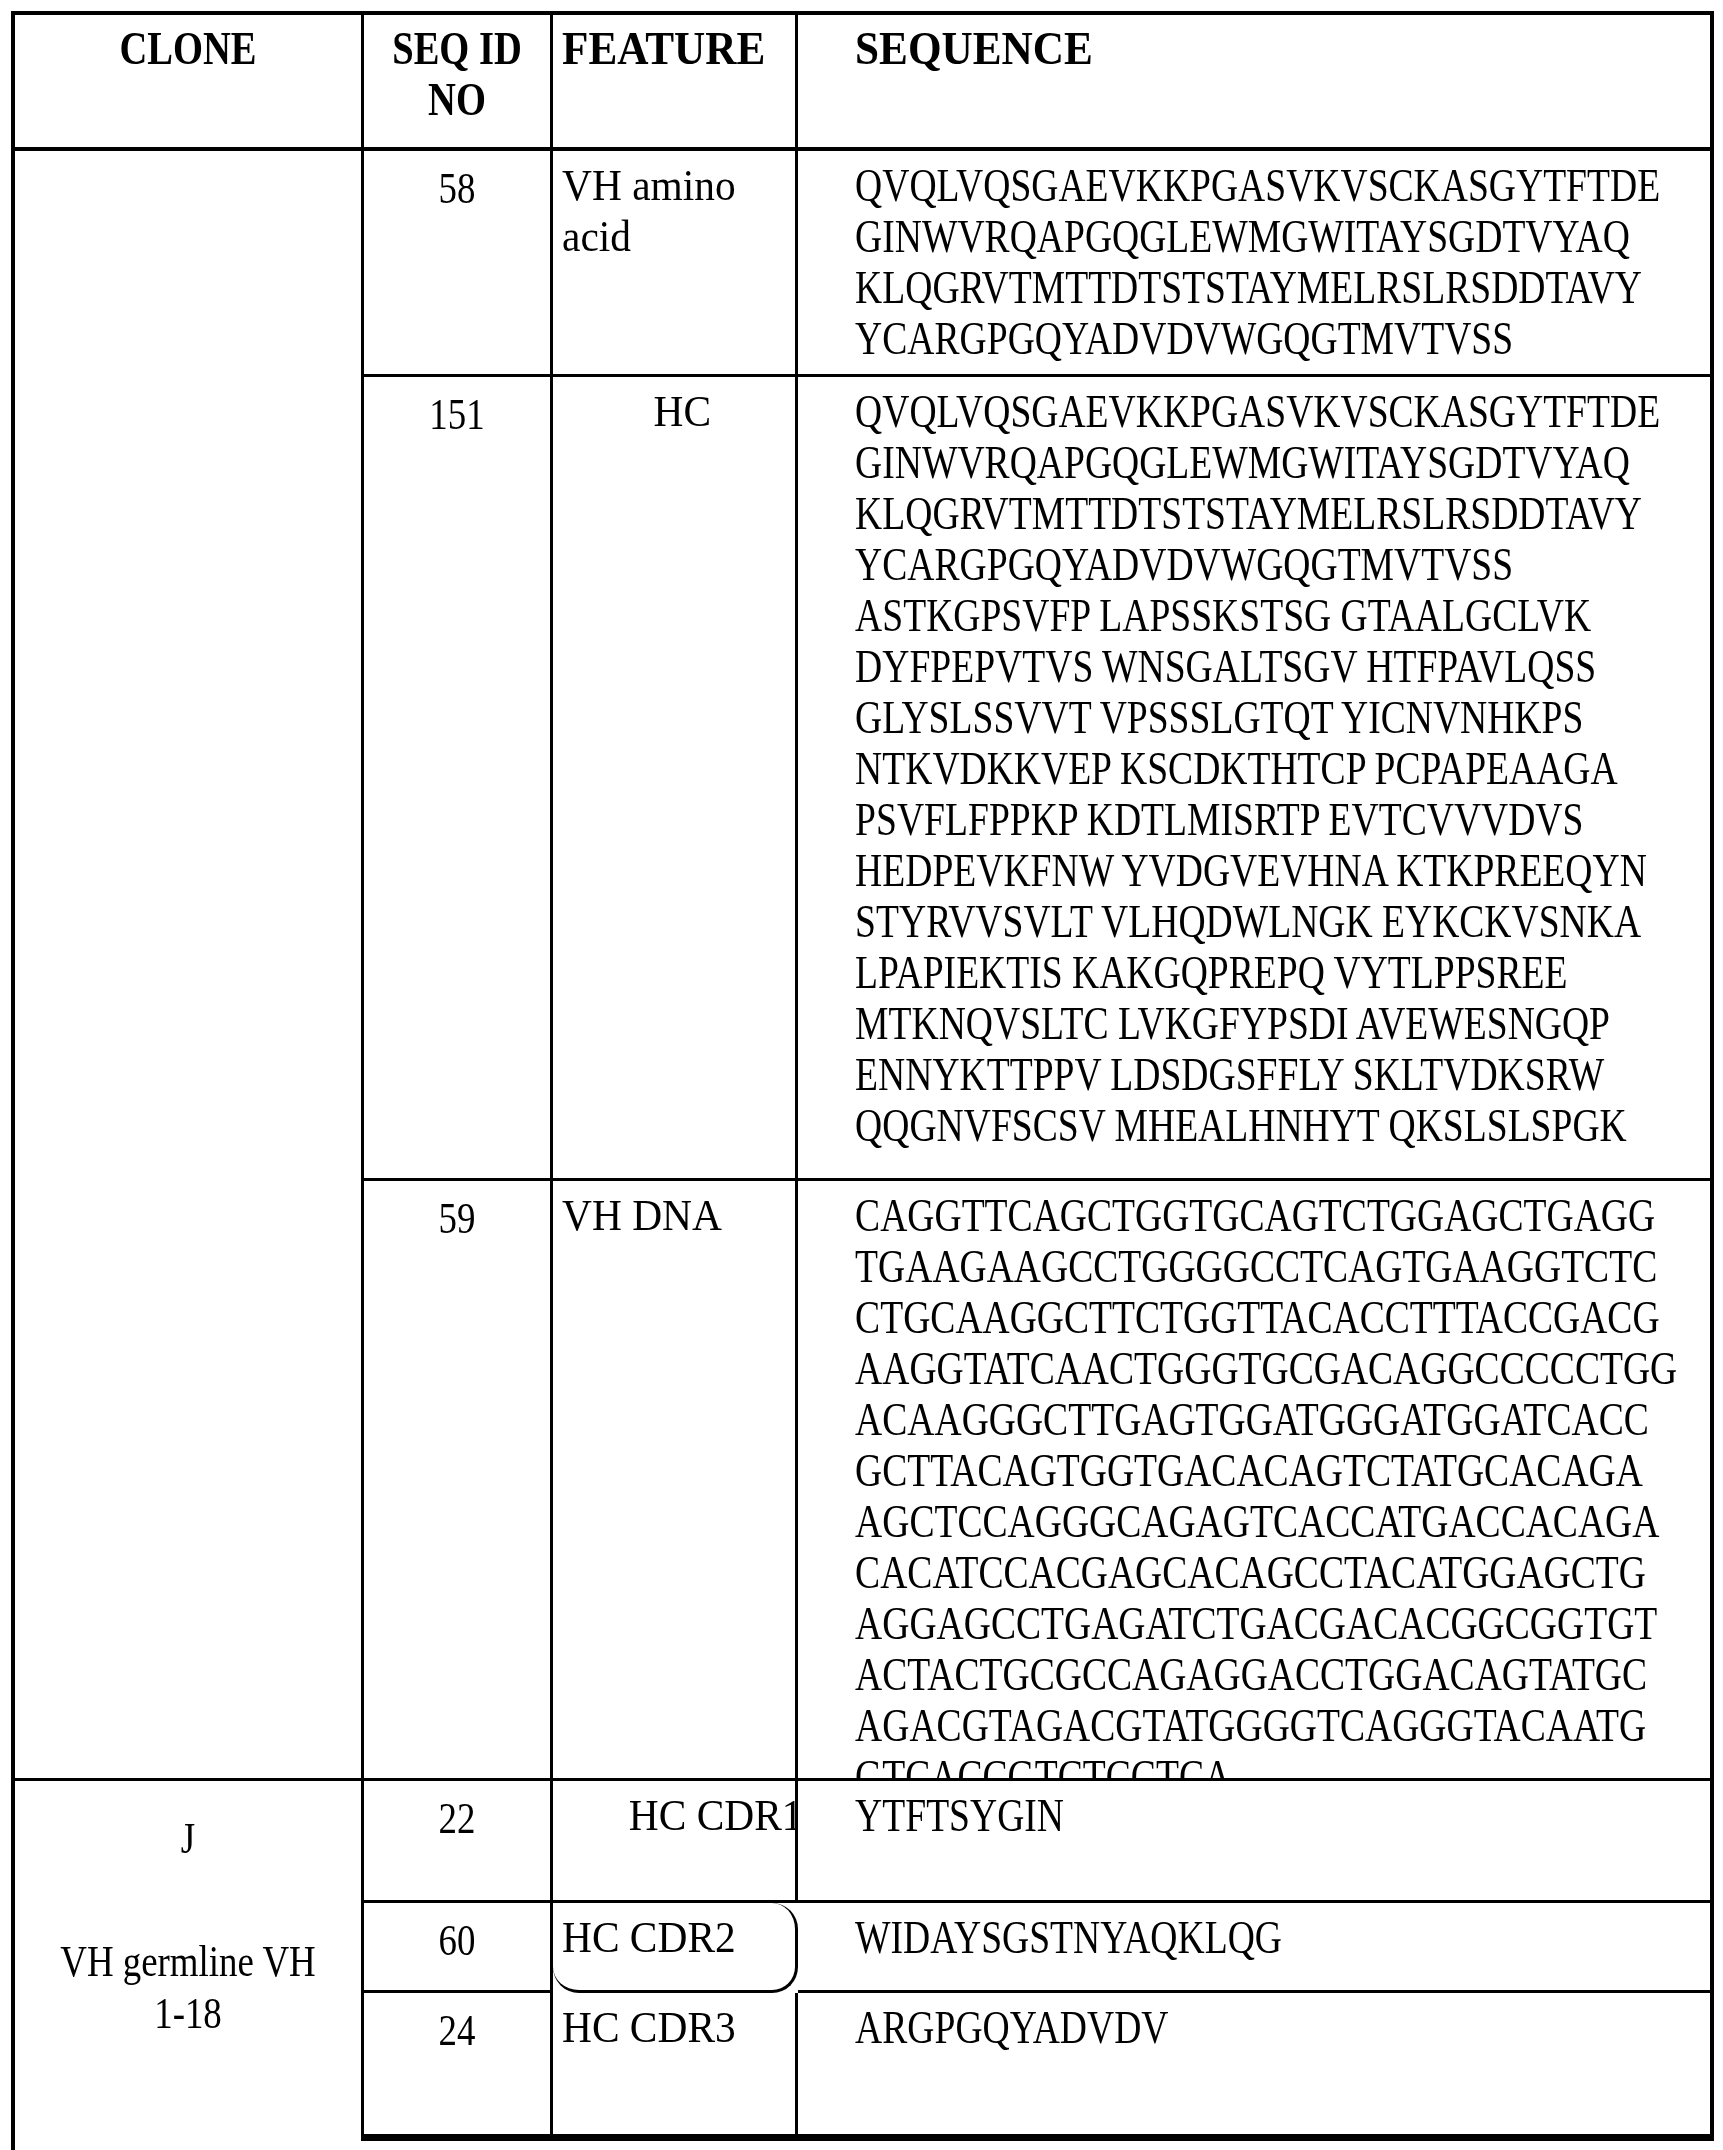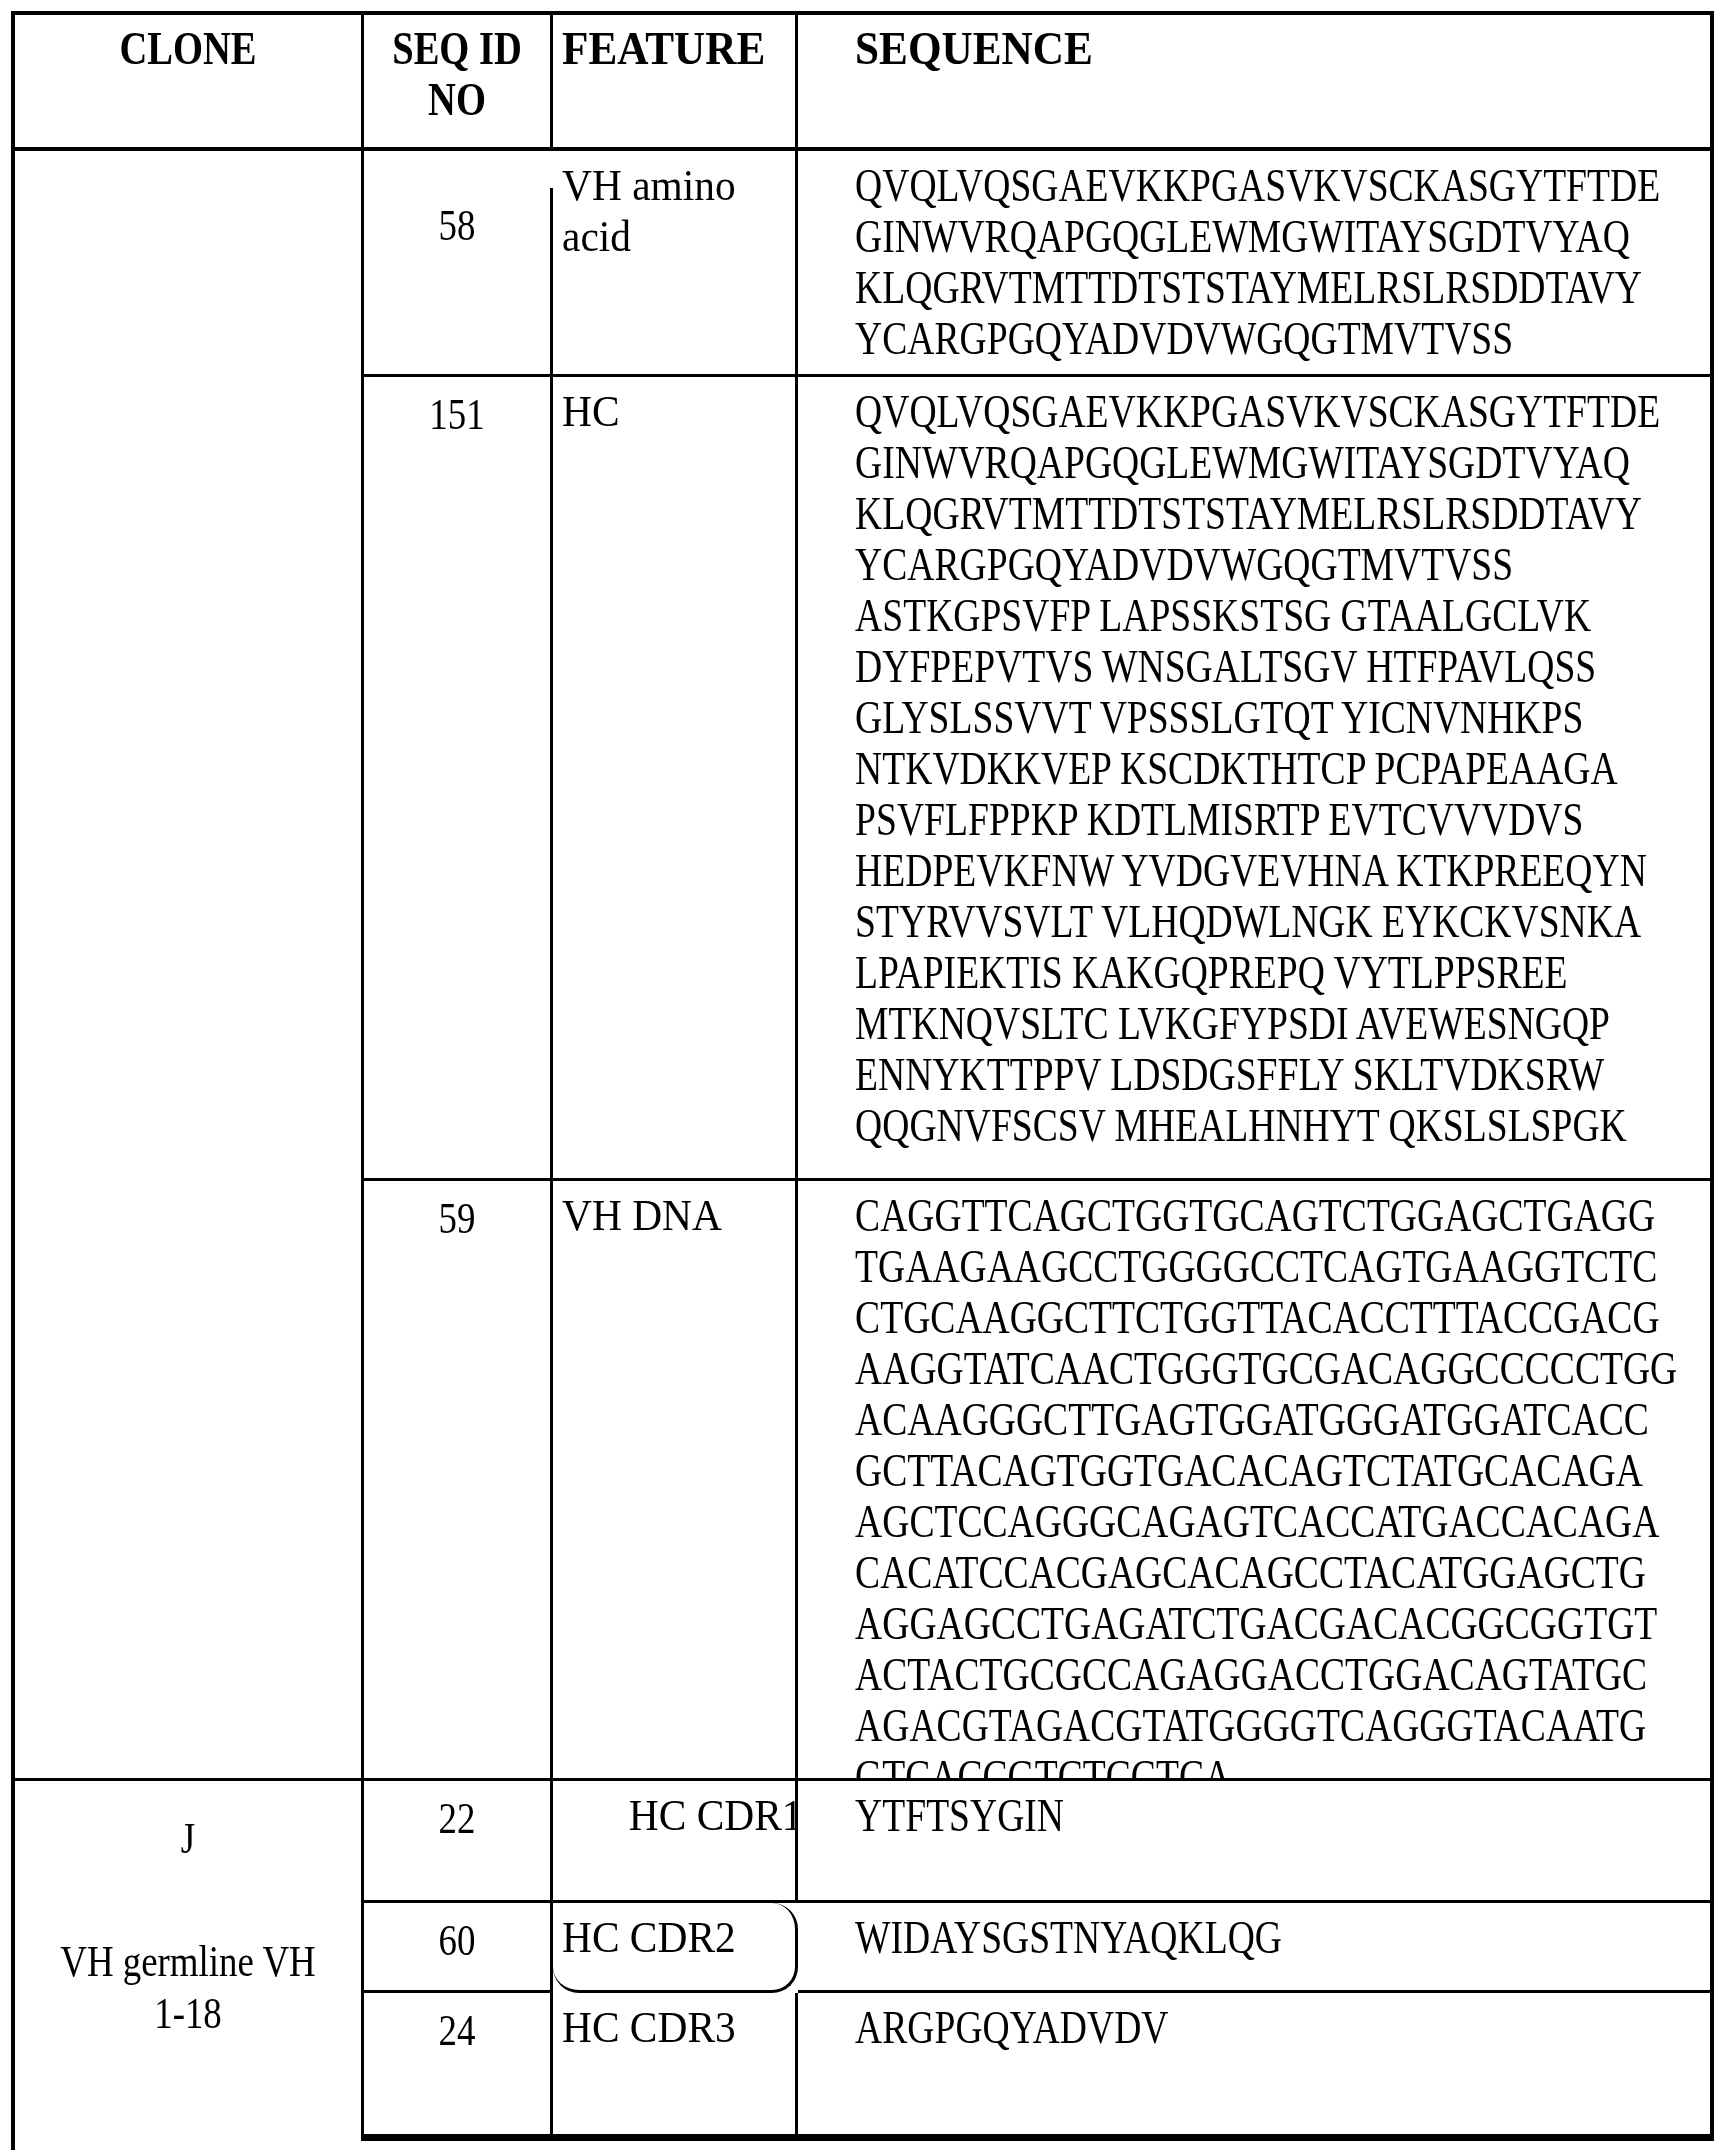--- a/index.html
+++ b/index.html
@@ -113,37 +113,37 @@
     </div>
     <div class="cell hdr" style="grid-row:1; grid-column:3;">
       <div class="hdr-text cnd-mild">FEATURE</div>
     </div>
     <div class="cell col4 hdr" style="grid-row:1; grid-column:4;">
       <div class="hdr-text cnd-mild">SEQUENCE</div>
     </div>
 
     <div class="cell col1" style="grid-row:2 / 5; grid-column:1;"></div>
 
-    <div class="cell" style="grid-row:2; grid-column:2;margin-top:37px;">
+    <div class="cell" style="grid-row:2; grid-column:2;">
       <div class="seqid-text cnd-center">58</div>
     </div>
     <div class="cell" style="grid-row:2; grid-column:3;">
       <div class="feature-text cnd-mild">VH amino acid</div>
     </div>
     <div class="cell col4" style="grid-row:2; grid-column:4;">
       <div class="sequence-text cnd-left">QVQLVQSGAEVKKPGASVKVSCKASGYTFTDE
 GINWVRQAPGQGLEWMGWITAYSGDTVYAQ
 KLQGRVTMTTDTSTSTAYMELRSLRSDDTAVY
 YCARGPGQYADVDVWGQGTMVTVSS</div>
     </div>
 
     <div class="cell" style="grid-row:3; grid-column:2;">
       <div class="seqid-text cnd-center">151</div>
     </div>
-    <div class="cell" style="grid-row:3; grid-column:3;">
+    <div class="cell" style="grid-row:3; grid-column:3;text-align:center;">
       <div class="feature-text cnd-mild">HC</div>
     </div>
     <div class="cell col4" style="grid-row:3; grid-column:4;">
       <div class="sequence-text cnd-left">QVQLVQSGAEVKKPGASVKVSCKASGYTFTDE
 GINWVRQAPGQGLEWMGWITAYSGDTVYAQ
 KLQGRVTMTTDTSTSTAYMELRSLRSDDTAVY
 YCARGPGQYADVDVWGQGTMVTVSS
 ASTKGPSVFP LAPSSKSTSG GTAALGCLVK
 DYFPEPVTVS WNSGALTSGV HTFPAVLQSS
 GLYSLSSVVT VPSSSLGTQT YICNVNHKPS

